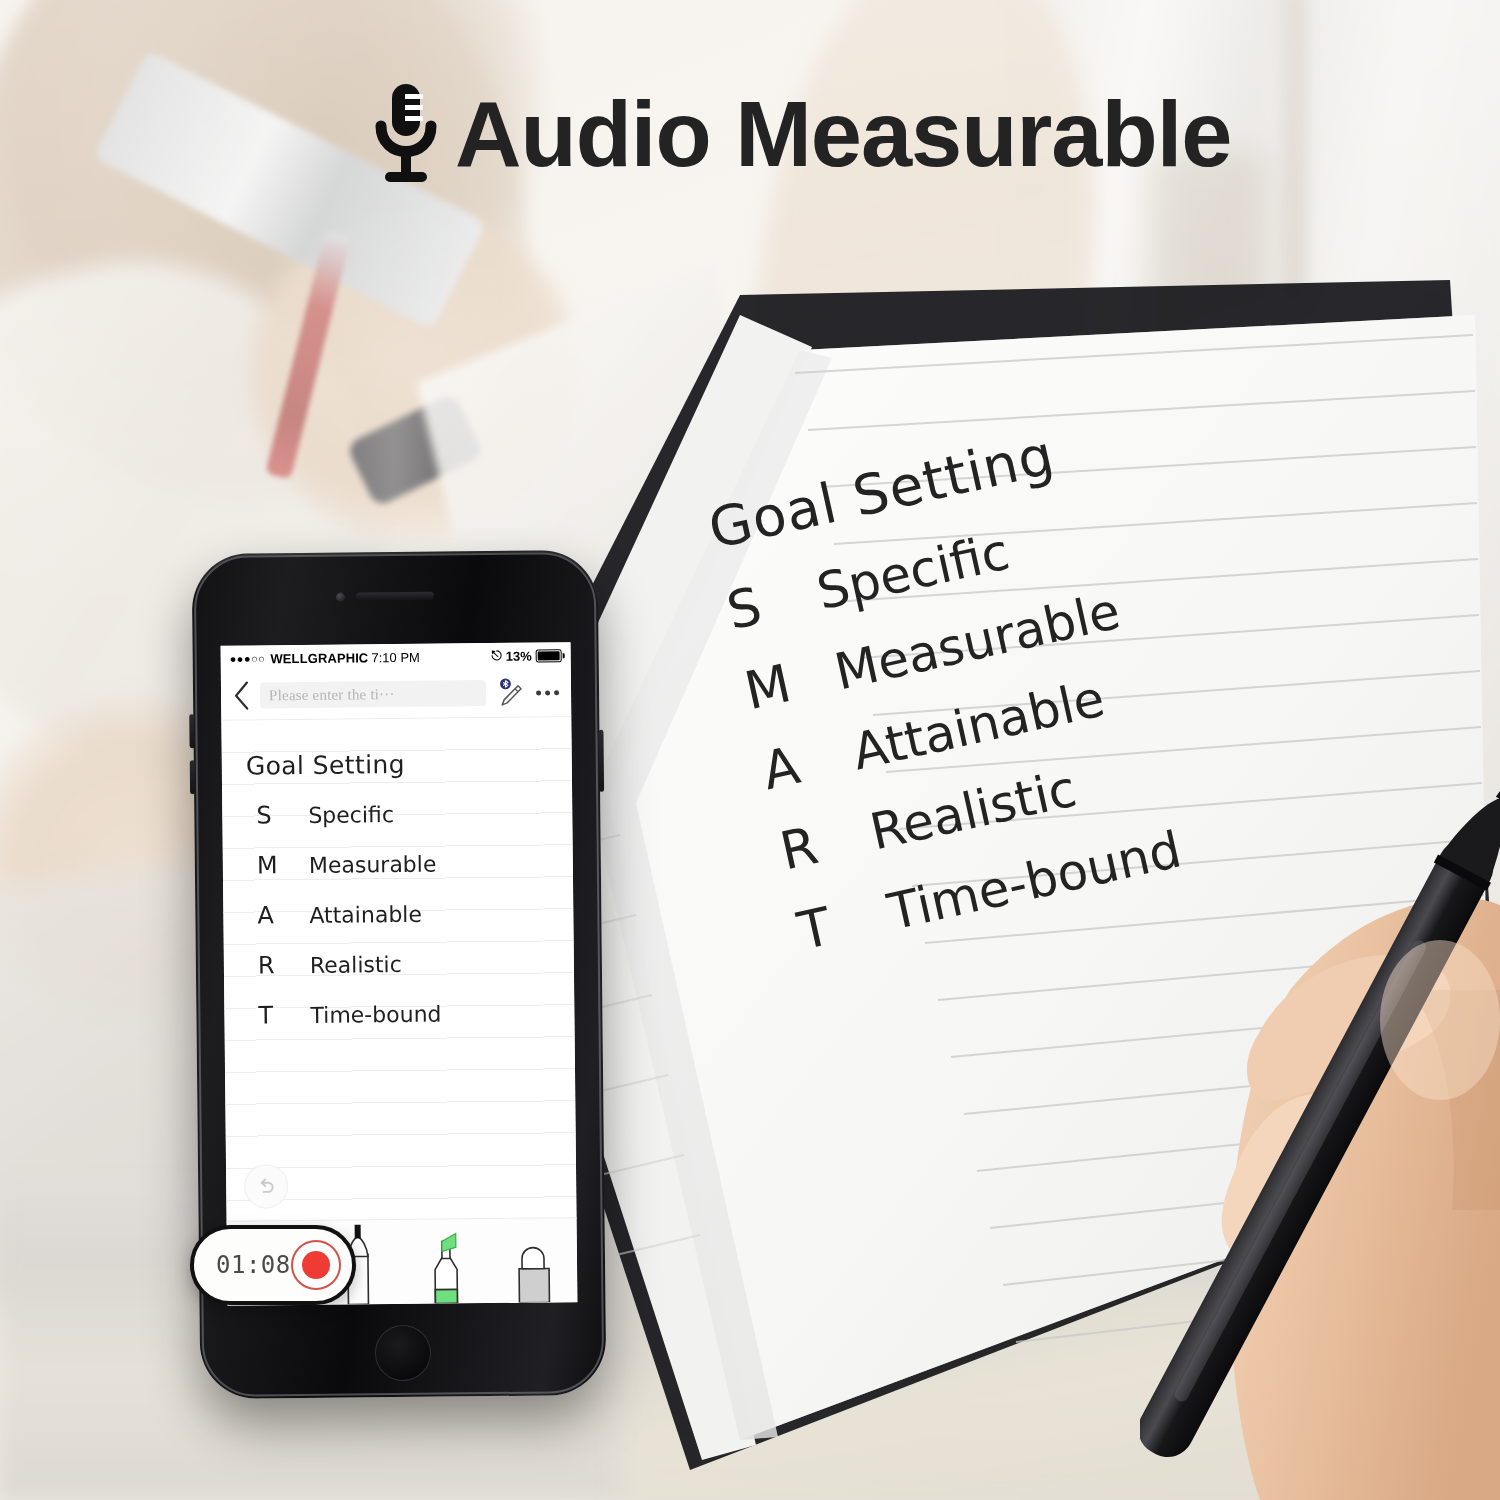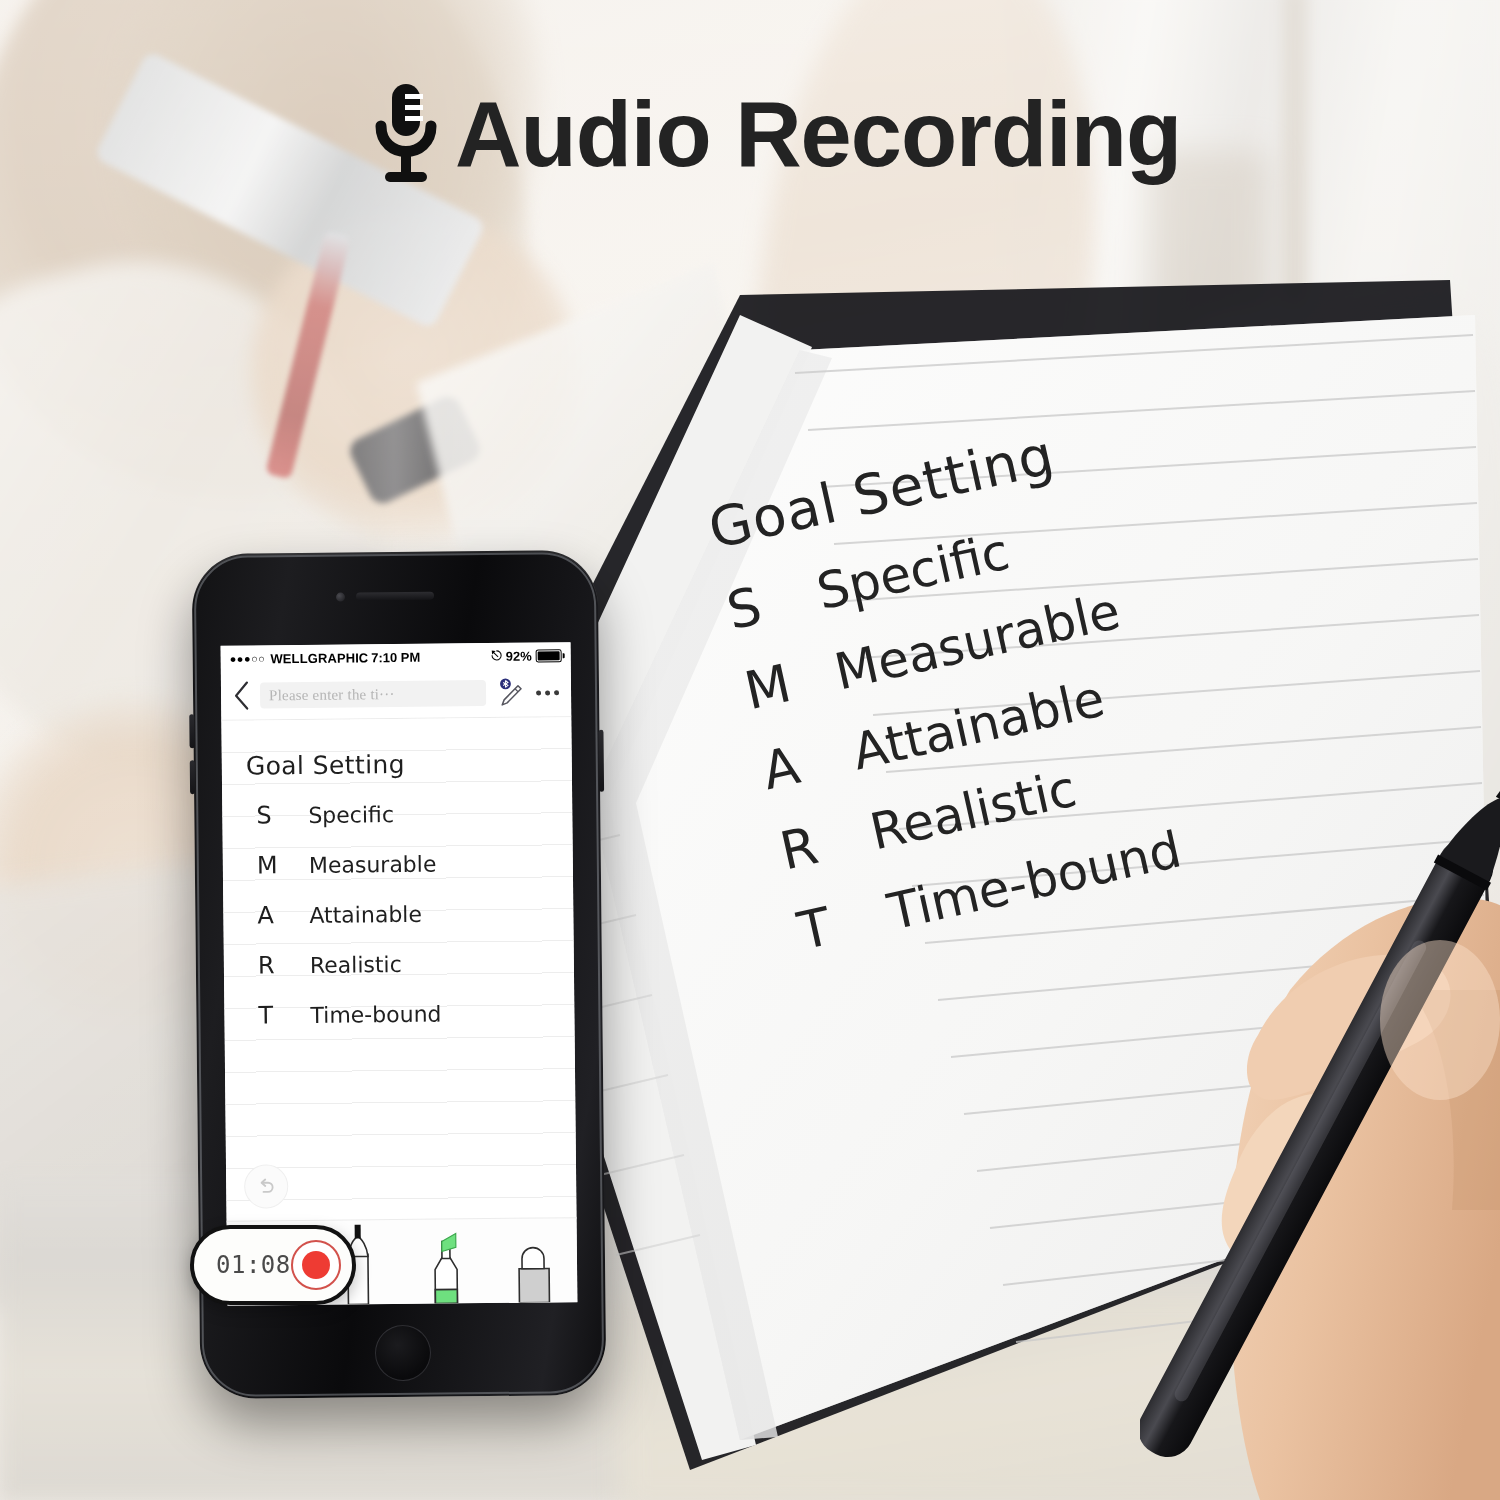--- a/index.html
+++ b/index.html
@@ -192,21 +192,21 @@
   }
 
   
   .statusbar{
     height:26px;display:flex;align-items:center;
     padding:0 9px;font-size:13.5px;font-weight:bold;color:#000;
     background:#fff;
   }
   .sb-dots{letter-spacing:.5px;font-size:11px;margin-right:5px;}
   .sb-carrier{font-size:13px;font-weight:bold;letter-spacing:.1px;}
-  .sb-time{margin-left:auto;margin-right:auto;font-size:13px;font-weight:bold;
+  .sb-time{margin-left:auto;margin-right:auto;font-size:13px;font-weight:normal;
            position:absolute;left:50%;transform:translateX(-50%);}
   .sb-right{margin-left:auto;display:flex;align-items:center;gap:4px;}
   .sb-bt{font-size:13px;}
   .sb-pct{font-size:13px;font-weight:bold;}
   .sb-batt{
     width:24px;height:11px;border:1.4px solid #000;border-radius:2.5px;
     position:relative;display:inline-block;
   }
   .sb-batt::after{
     content:"";position:absolute;right:-4px;top:3px;width:2px;height:5px;
@@ -426,41 +426,41 @@
   <div class="title-wrap">
     <svg class="mic-icon" viewBox="0 0 62 104">
       <rect x="17" y="2" width="28" height="52" rx="14" fill="#101010"></rect>
       <rect x="30" y="12" width="18" height="5" fill="#ffffff"></rect>
       <rect x="30" y="23" width="18" height="5" fill="#ffffff"></rect>
       <rect x="30" y="34" width="18" height="5" fill="#ffffff"></rect>
       <path d="M6 44 C 6 78, 56 78, 56 44" stroke="#101010" stroke-width="11" fill="none" stroke-linecap="round"></path>
       <rect x="26" y="74" width="10" height="18" fill="#101010"></rect>
       <rect x="10" y="90" width="42" height="10" rx="5" fill="#101010"></rect>
     </svg>
-    <div class="title-text">Audio Recording</div>
+    <div class="title-text">Audio Measurable</div>
   </div>
 
   <div class="phone">
     <div class="phone-edge"></div>
     <div class="phone-speaker"></div>
     <div class="phone-cam"></div>
     <div class="btn-left" style="top:160px;height:34px;"></div>
     <div class="btn-left" style="top:206px;height:34px;"></div>
     <div class="btn-side" style="top:180px;height:62px;"></div>
     <div class="phone-home"></div>
 
     <div class="screen">
 
       <div class="statusbar" style="position:relative;">
         <span class="sb-dots">●●●○○</span>
         <span class="sb-carrier">WELLGRAPHIC</span>
         <span class="sb-time">7:10 PM</span>
         <span class="sb-right">
           <span class="sb-bt">⎋</span>
-          <span class="sb-pct">92%</span>
+          <span class="sb-pct">13%</span>
           <span class="sb-batt">
               <i></i>
             </span>
         </span>
       </div>
 
       <div class="appbar">
         <svg class="back-chev" viewBox="0 0 17 30">
           <path d="M14 2 L3 15 L14 28" stroke="#2e2e33" stroke-width="2.2" fill="none" stroke-linecap="round" stroke-linejoin="round"></path>
         </svg>

